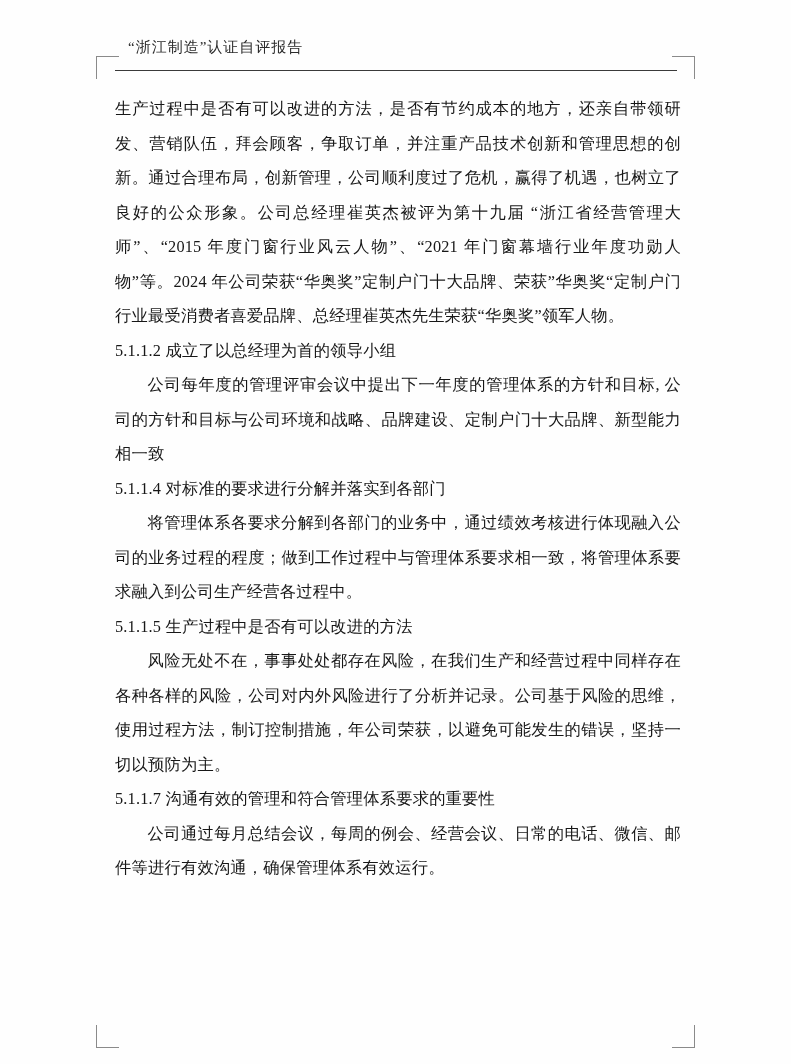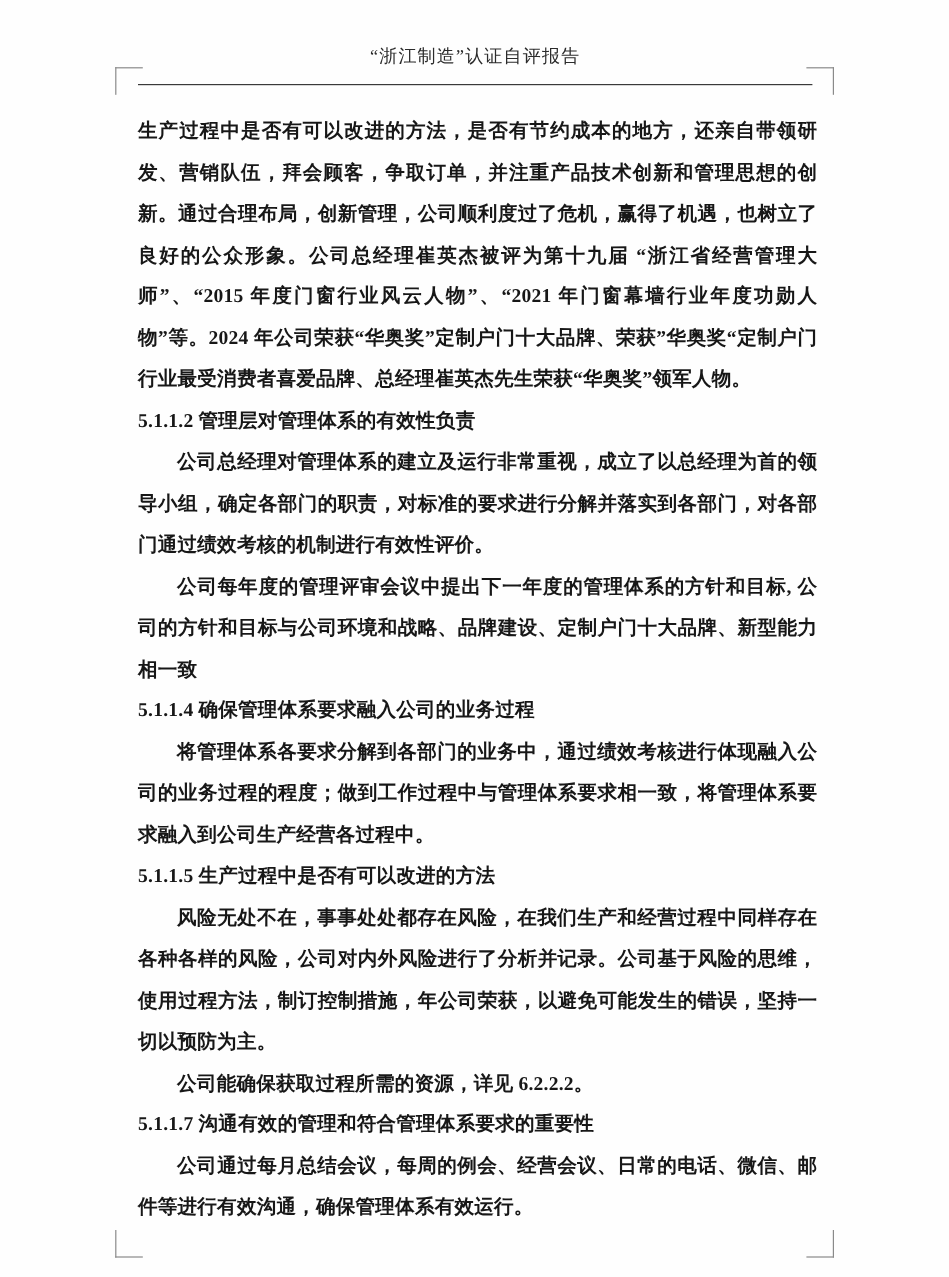--- a/index.html
+++ b/index.html
@@ -17,23 +17,23 @@
   }
   .page {
     position: absolute;
     inset: 0;
     background: #fefefe;
   }
   
   .header {
     position: absolute;
     top: 38px;
-    left: 115px;
+    left: 128px;
     width: 562px;
-    text-align: center;
+    text-align: left;
     font-size: 15px;
     letter-spacing: 1px;
     color: #2b2b2b;
   }
   .header-rule {
     position: absolute;
     top: 70px;
     left: 115px;
     width: 562px;
     border-top: 1px solid #3a3a3a;
@@ -57,21 +57,20 @@
     width: 566px;
   }
   p {
     margin: 0;
     font-size: 16.3px;
     line-height: 34.5px;
     text-align: justify;
     text-justify: inter-ideograph;
     letter-spacing: 0.2px;
     color: #171717;
-    font-weight: bold;
   }
   p.indent2 {
     text-indent: 2em;
   }
   p.heading {
     text-indent: 0;
   }
 </style>
 </head>
 <body>
@@ -83,26 +82,24 @@
   </div>
   <div class="header-rule"></div>
 
   <div class="crop tl"></div>
   <div class="crop tr"></div>
   <div class="crop bl"></div>
   <div class="crop br"></div>
 
   <div class="body-block">
     <p class="flow">生产过程中是否有可以改进的方法，是否有节约成本的地方，还亲自带领研发、营销队伍，拜会顾客，争取订单，并注重产品技术创新和管理思想的创新。通过合理布局，创新管理，公司顺利度过了危机，赢得了机遇，也树立了良好的公众形象。公司总经理崔英杰被评为第十九届 “浙江省经营管理大师”、“2015 年度门窗行业风云人物”、“2021 年门窗幕墙行业年度功勋人物”等。2024 年公司荣获“华奥奖”定制户门十大品牌、荣获”华奥奖“定制户门行业最受消费者喜爱品牌、总经理崔英杰先生荣获“华奥奖”领军人物。</p>
-    <p class="heading">5.1.1.2 管理层对管理体系的有效性负责</p>
-    <p class="indent2">公司总经理对管理体系的建立及运行非常重视，成立了以总经理为首的领导小组，确定各部门的职责，对标准的要求进行分解并落实到各部门，对各部门通过绩效考核的机制进行有效性评价。</p>
+    <p class="heading">5.1.1.2 成立了以总经理为首的领导小组</p>
     <p class="indent2">公司每年度的管理评审会议中提出下一年度的管理体系的方针和目标, 公司的方针和目标与公司环境和战略、品牌建设、定制户门十大品牌、新型能力相一致</p>
-    <p class="heading">5.1.1.4 确保管理体系要求融入公司的业务过程</p>
+    <p class="heading">5.1.1.4 对标准的要求进行分解并落实到各部门</p>
     <p class="indent2">将管理体系各要求分解到各部门的业务中，通过绩效考核进行体现融入公司的业务过程的程度；做到工作过程中与管理体系要求相一致，将管理体系要求融入到公司生产经营各过程中。</p>
     <p class="heading">5.1.1.5 生产过程中是否有可以改进的方法</p>
     <p class="indent2">风险无处不在，事事处处都存在风险，在我们生产和经营过程中同样存在各种各样的风险，公司对内外风险进行了分析并记录。公司基于风险的思维，使用过程方法，制订控制措施，年公司荣获，以避免可能发生的错误，坚持一切以预防为主。</p>
-    <p class="indent2">公司能确保获取过程所需的资源，详见 6.2.2.2。</p>
     <p class="heading">5.1.1.7 沟通有效的管理和符合管理体系要求的重要性</p>
     <p class="indent2">公司通过每月总结会议，每周的例会、经营会议、日常的电话、微信、邮件等进行有效沟通，确保管理体系有效运行。</p>
 
   </div>
 
 </div>
 
 </body></html>

